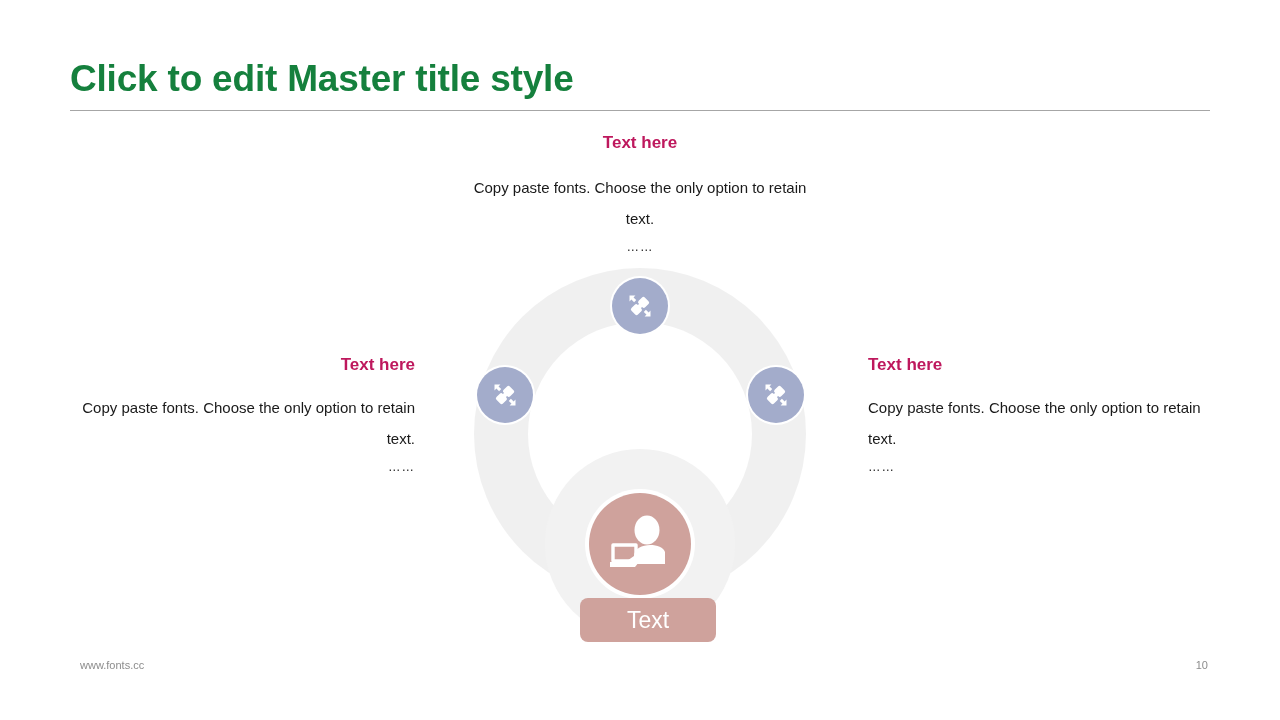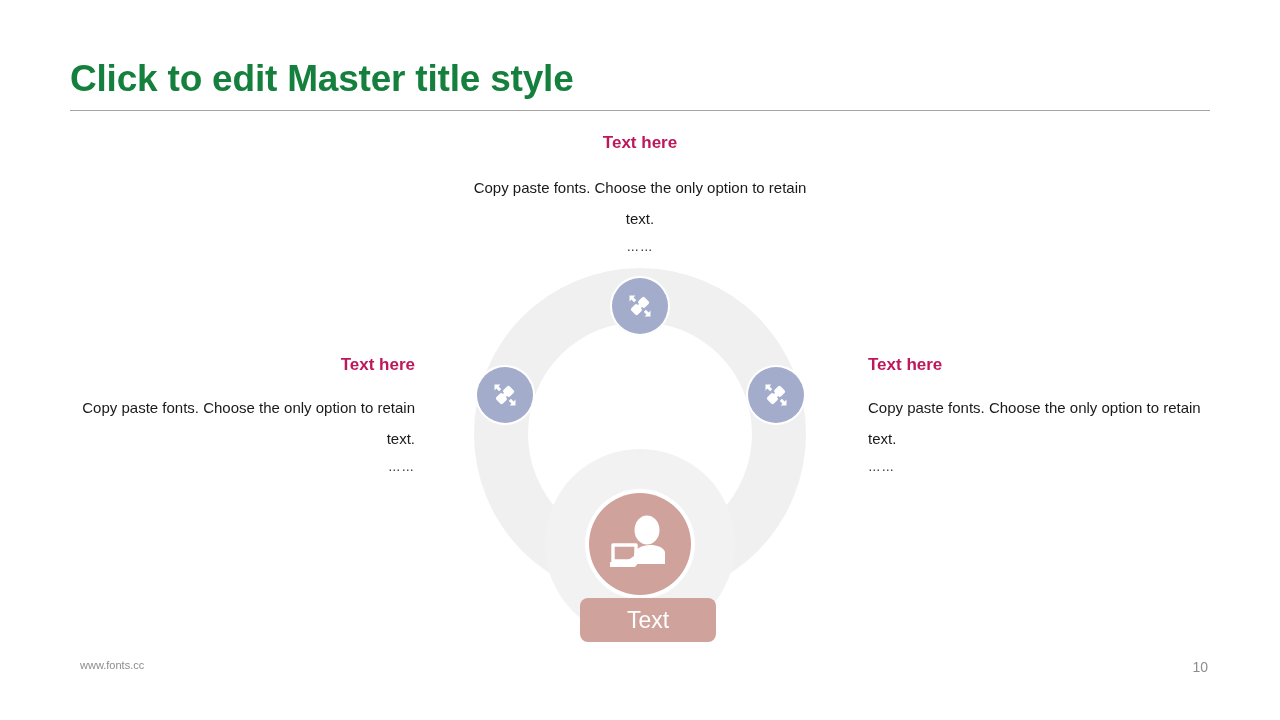--- a/index.html
+++ b/index.html
@@ -117,21 +117,21 @@
     top: 659px;
     font-size: 11px;
     color: #8c8c8c;
   }
   #footer-page {
     position: absolute;
     left: 1168px;
     top: 659px;
     width: 40px;
     text-align: right;
-    font-size: 14px;
+    font-size: 11px;
     color: #8c8c8c;
   }
 </style>
 </head>
 <body>
 
 <div id="title-block">
   <div id="page-title">Click to edit Master title style</div>
 </div>
 <div id="title-rule"></div>

